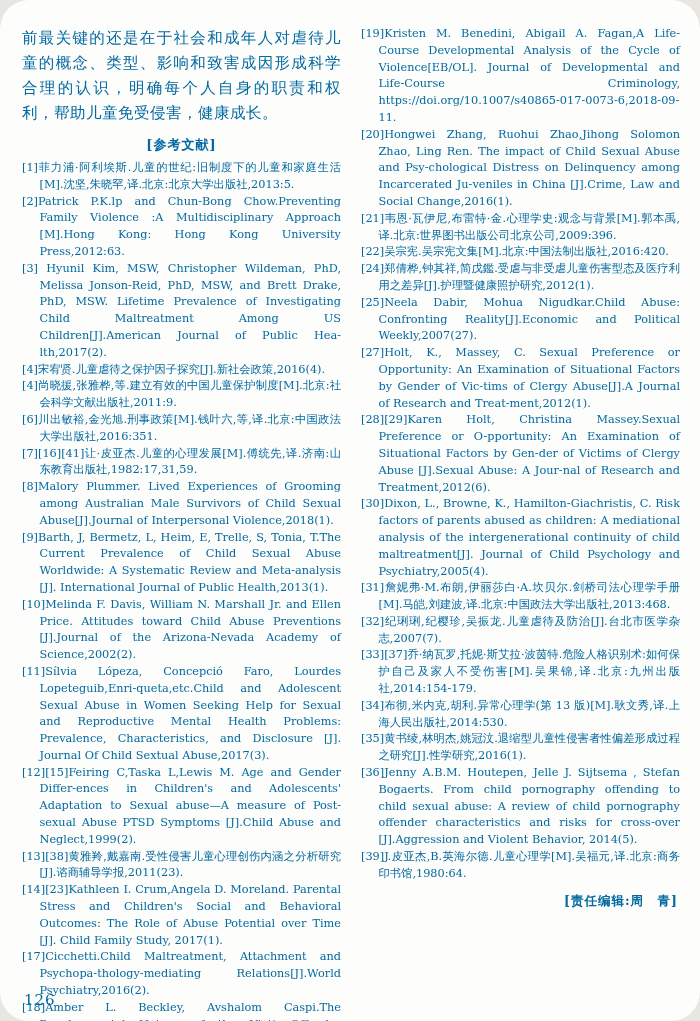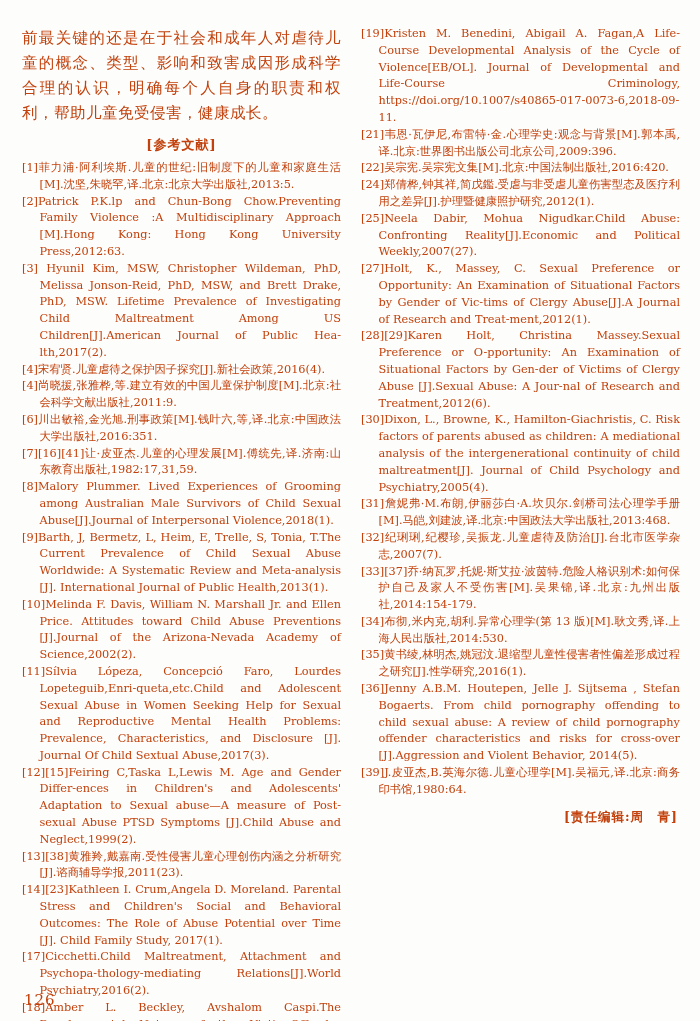--- a/index.html
+++ b/index.html
@@ -7,24 +7,25 @@
     padding: 0;
     background: #e8e6e1;
     font-family: "DejaVu Serif", "Liberation Serif", serif;
   }
   .page {
     position: relative;
     width: 700px;
     height: 1021px;
     margin: 0 auto;
     background: #fdfdfb;
-    color: #c2410c;
+    color: #0369a1;
     box-sizing: border-box;
     padding: 26px 20px 0 22px;
     overflow: hidden;
+    border-radius: 29px;
   }
   .columns {
     display: flex;
     gap: 20px;
   }
   .col {
     width: 319px;
     box-sizing: border-box;
   }
   .intro {
@@ -90,20 +91,21 @@
           <div class="ref">[13][38]黄雅羚,戴嘉南.受性侵害儿童心理创伤内涵之分析研究[J].谘商辅导学报,2011(23).</div>
           <div class="ref">[14][23]Kathleen I. Crum,Angela D. Moreland. Parental Stress and Children's Social and Behavioral Outcomes: The Role of Abuse Potential over Time [J]. Child Family Study, 2017(1).</div>
           <div class="ref">[17]Cicchetti.Child Maltreatment, Attachment and Psychopa-thology-mediating Relations[J].World Psychiatry,2016(2).</div>
           <div class="ref">[18]Amber L. Beckley, Avshalom Caspi.The Developmental Nature of the Victim-Offender Overlap [EB/OL].Journal of Developmental and Life-Course Criminology,https://doi.org/ 10.1007/s40865-017-0068-3,2018-09-10.</div>
         </div>
     </div>
 
     <div class="col">
       <div class="refs">
           <div class="ref">[19]Kristen M. Benedini, Abigail A. Fagan,A Life-Course Developmental Analysis of the Cycle of Violence[EB/OL]. Journal of Developmental and Life-Course Criminology, https://doi.org/10.1007/s40865-017-0073-6,2018-09-11.</div>
+          <div class="ref">[20]Hongwei Zhang, Ruohui Zhao,Jihong Solomon Zhao, Ling Ren. The impact of Child Sexual Abuse and Psy-chological Distress on Delinquency among Incarcerated Ju-veniles in China [J].Crime, Law and Social Change,2016(1).</div>
           <div class="ref">[21]韦恩·瓦伊尼,布雷特·金.心理学史:观念与背景[M].郭本禹,译.北京:世界图书出版公司北京公司,2009:396.</div>
           <div class="ref">[22]吴宗宪.吴宗宪文集[M].北京:中国法制出版社,2016:420.</div>
           <div class="ref">[24]郑倩桦,钟其祥,简戊鑑.受虐与非受虐儿童伤害型态及医疗利用之差异[J].护理暨健康照护研究,2012(1).</div>
           <div class="ref">[25]Neela Dabir, Mohua Nigudkar.Child Abuse: Confronting Reality[J].Economic and Political Weekly,2007(27).</div>
           <div class="ref">[27]Holt, K., Massey, C. Sexual Preference or Opportunity: An Examination of Situational Factors by Gender of Vic-tims of Clergy Abuse[J].A Journal of Research and Treat-ment,2012(1).</div>
           <div class="ref">[28][29]Karen Holt, Christina Massey.Sexual Preference or O-pportunity: An Examination of Situational Factors by Gen-der of Victims of Clergy Abuse [J].Sexual Abuse: A Jour-nal of Research and Treatment,2012(6).</div>
           <div class="ref">[30]Dixon, L., Browne, K., Hamilton-Giachristis, C. Risk factors of parents abused as children: A mediational analysis of the intergenerational continuity of child maltreatment[J]. Journal of Child Psychology and Psychiatry,2005(4).</div>
           <div class="ref">[31]詹妮弗·M.布朗,伊丽莎白·A.坎贝尔.剑桥司法心理学手册[M].马皑,刘建波,译.北京:中国政法大学出版社,2013:468.</div>
           <div class="ref">[32]纪琍琍,纪樱珍,吴振龙.儿童虐待及防治[J].台北市医学杂志,2007(7).</div>
           <div class="ref">[33][37]乔·纳瓦罗,托妮·斯艾拉·波茵特.危险人格识别术:如何保护自己及家人不受伤害[M].吴果锦,译.北京:九州出版社,2014:154-179.</div>

